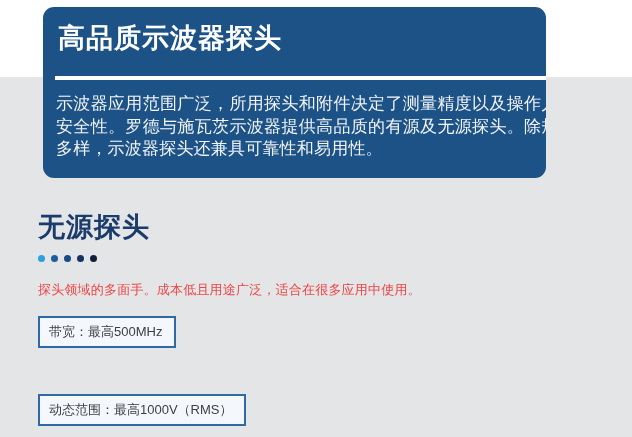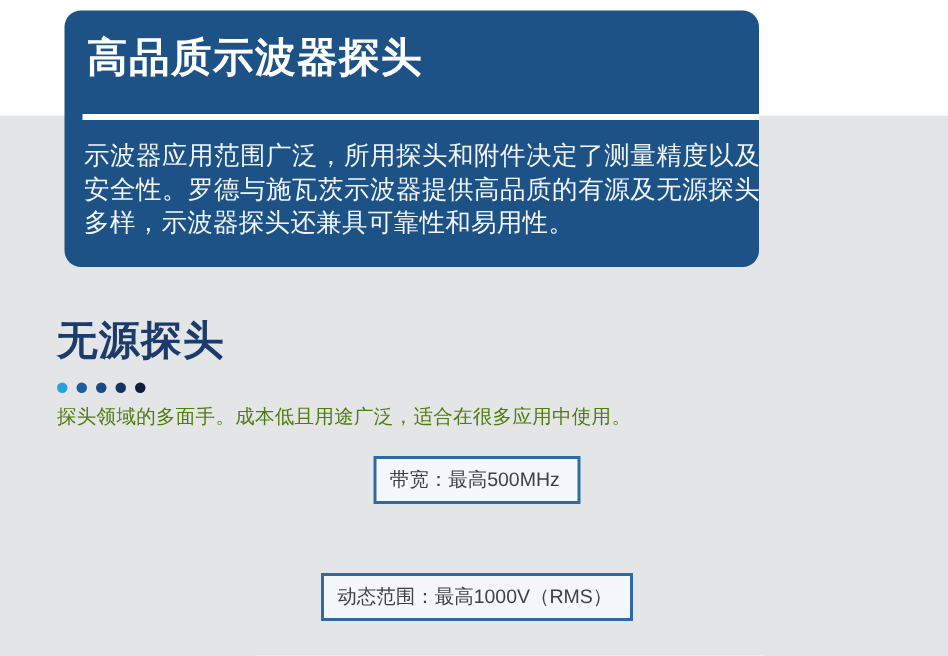--- a/index.html
+++ b/index.html
@@ -35,21 +35,21 @@
     width: 632px;
     height: 360px;
     background: #e3e5e7;
   }
 
   
   .hero-card {
     position: absolute;
     left: 43px;
     top: 7px;
-    width: 463px;
+    width: 503px;
     height: 171px;
     background: #1d5286;
     border-radius: 11px;
     box-sizing: border-box;
     padding: 0;
     overflow: hidden;
   }
   .hero-title {
     position: absolute;
     left: 15px;
@@ -106,35 +106,35 @@
     height: 8px;
   }
   .dot {
     width: 7px;
     height: 7px;
     border-radius: 50%;
     display: block;
   }
 
   .section-lead {
-    margin-top: 6px;
-    color: #4d7c0f;
+    margin-top: 18px;
+    color: #ef4444;
     font-size: 13px;
     line-height: 20px;
     letter-spacing: 0.2px;
     white-space: nowrap;
   }
 
   
   .spec-list {
     margin-top: 16px;
     display: flex;
     flex-direction: column;
     gap: 8px;
-    align-items: center;
+    align-items: flex-start;
   }
   .spec-box {
     border: 2px solid #2f6aa6;
     background: #f4f7fb;
     color: #3c4146;
     font-size: 13px;
     line-height: 17px;
     padding: 5px 12px 6px 9px;
     box-sizing: border-box;
     white-space: nowrap;

